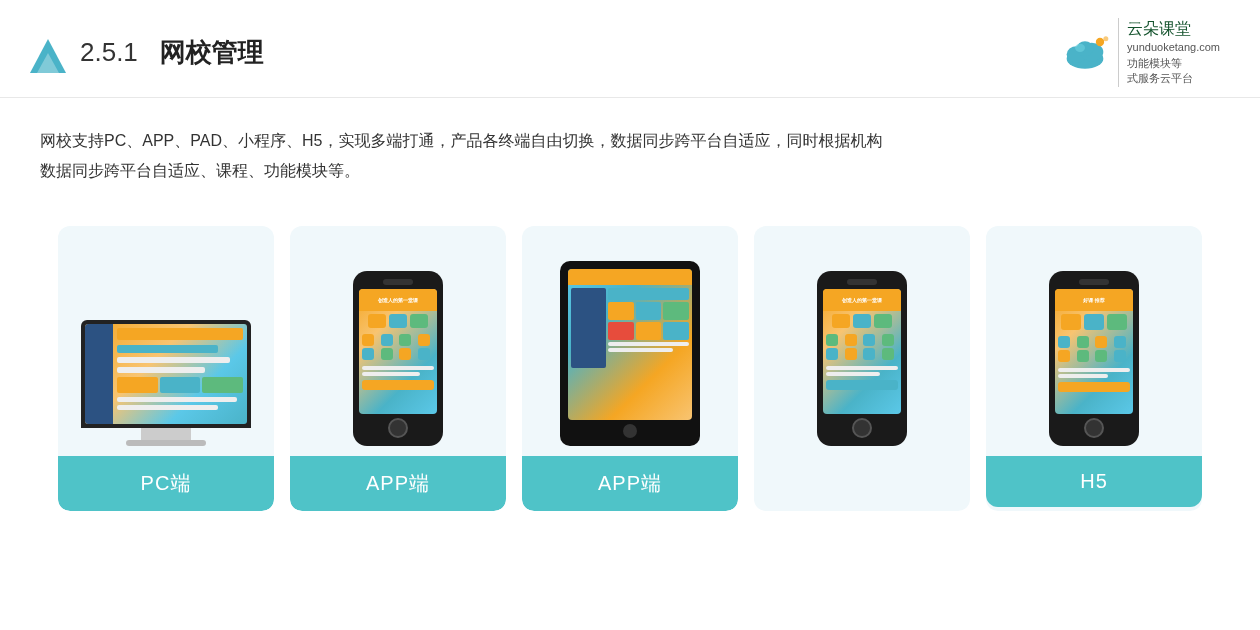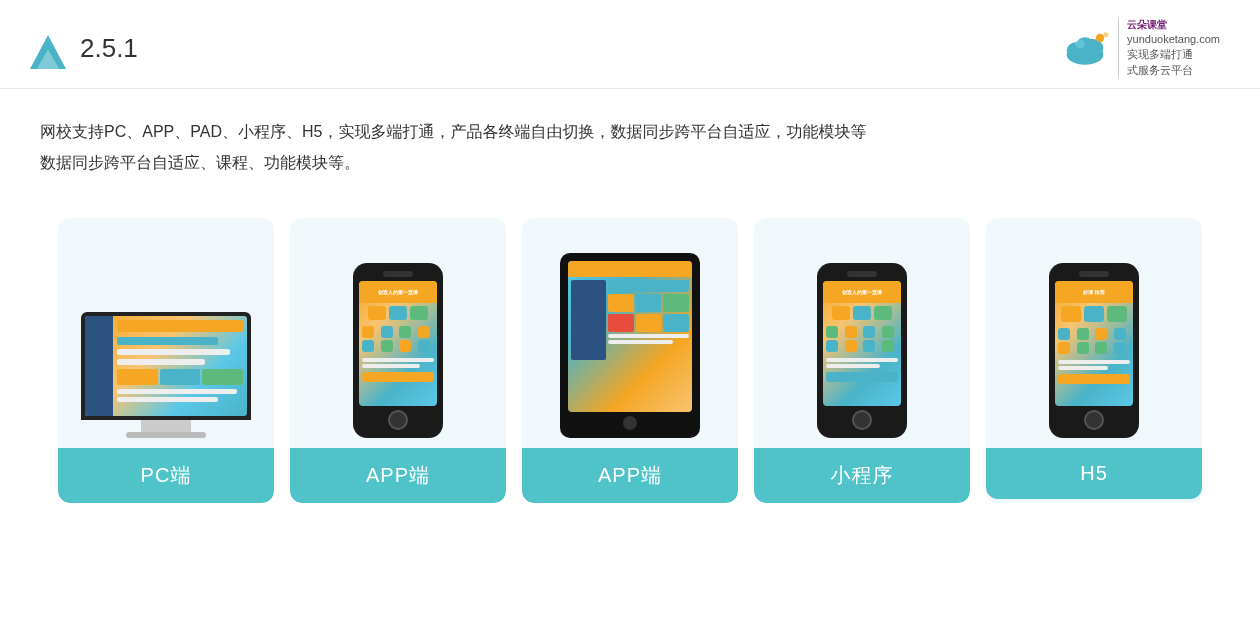--- a/index.html
+++ b/index.html
@@ -50,23 +50,23 @@
     .brand-text-block {
       display: flex;
       flex-direction: column;
       font-size: 11px;
       color: #555;
       line-height: 1.4;
       border-left: 1px solid #ccc;
       padding-left: 8px;
     }
     .brand-text-block .brand-main {
-      color: #701a75;
-      font-size: 10px;
-      font-weight: 700;
+      color: #14532d;
+      font-size: 16px;
+      font-weight: 400;
     }
 
     
     .description {
       padding: 28px 40px 10px 40px;
       font-size: 16px;
       color: #333;
       line-height: 1.9;
     }
 
@@ -256,47 +256,48 @@
 
 <div class="header">
   <div class="header-left">
 
     <svg width="36" height="42" viewBox="0 0 36 42">
       <polygon points="0,42 18,8 36,42" fill="#4ab3c8"></polygon>
       <polygon points="7,42 18,22 29,42" fill="#fff" opacity="0.3"></polygon>
     </svg>
     <div class="page-title-section">
       <span class="title-number">2.5.1</span>
+      <span class="title-text">网校管理</span>
     </div>
   </div>
 
   <div class="brand-logo">
     <svg class="cloud-svg" viewBox="0 0 60 44">
 
       <ellipse cx="30" cy="30" rx="22" ry="12" fill="#4ab3c8"></ellipse>
       <ellipse cx="20" cy="25" rx="12" ry="10" fill="#4ab3c8"></ellipse>
       <ellipse cx="38" cy="22" rx="14" ry="11" fill="#4ab3c8"></ellipse>
       <ellipse cx="30" cy="18" rx="10" ry="9" fill="#4ab3c8"></ellipse>
 
       <ellipse cx="24" cy="17" rx="6" ry="5" fill="#6dd0e0" opacity="0.6"></ellipse>
 
       <circle cx="48" cy="10" r="5" fill="#f5a623"></circle>
       <circle cx="55" cy="6" r="3" fill="#f5a623" opacity="0.6"></circle>
     </svg>
     <div class="brand-text-block">
       <span class="brand-main">云朵课堂</span>
       <span>yunduoketang.com</span>
-      <span>实现多端打通</span>
+      <span>功能模块等</span>
       <span>式服务云平台</span>
     </div>
   </div>
 </div>
 
 <div class="description">
-  <div>网校支持PC、APP、PAD、小程序、H5，实现多端打通，产品各终端自由切换，数据同步跨平台自适应，功能模块等</div>
+  <div>网校支持PC、APP、PAD、小程序、H5，实现多端打通，产品各终端自由切换，数据同步跨平台自适应，同时根据机构</div>
   <div>数据同步跨平台自适应、课程、功能模块等。</div>
 </div>
 
 <div class="cards-section">
 
   <div class="card">
     <div class="card-image-area">
       <div class="monitor-mock">
         <div class="monitor-screen-wrap">
           <div class="monitor-screen">
@@ -413,21 +414,20 @@
           </div>
           <div style="padding:3px;display:flex;flex-direction:column;gap:2px;">
             <div style="background:#eee;height:4px;border-radius:2px;"></div>
             <div style="background:#eee;height:4px;border-radius:2px;width:75%;"></div>
             <div style="background:#4ab3c8;height:10px;border-radius:3px;margin-top:2px;"></div>
           </div>
         </div>
         <div class="phone-home-btn"></div>
       </div>
     </div>
-    <div class="card-label">小程序</div>
   </div>
 
   <div class="card">
     <div class="card-image-area">
       <div class="phone-mock">
         <div class="phone-notch"></div>
         <div class="phone-screen">
           <div class="phone-screen-top">
             <div class="phone-screen-top-text">好课 推荐</div>
           </div>

